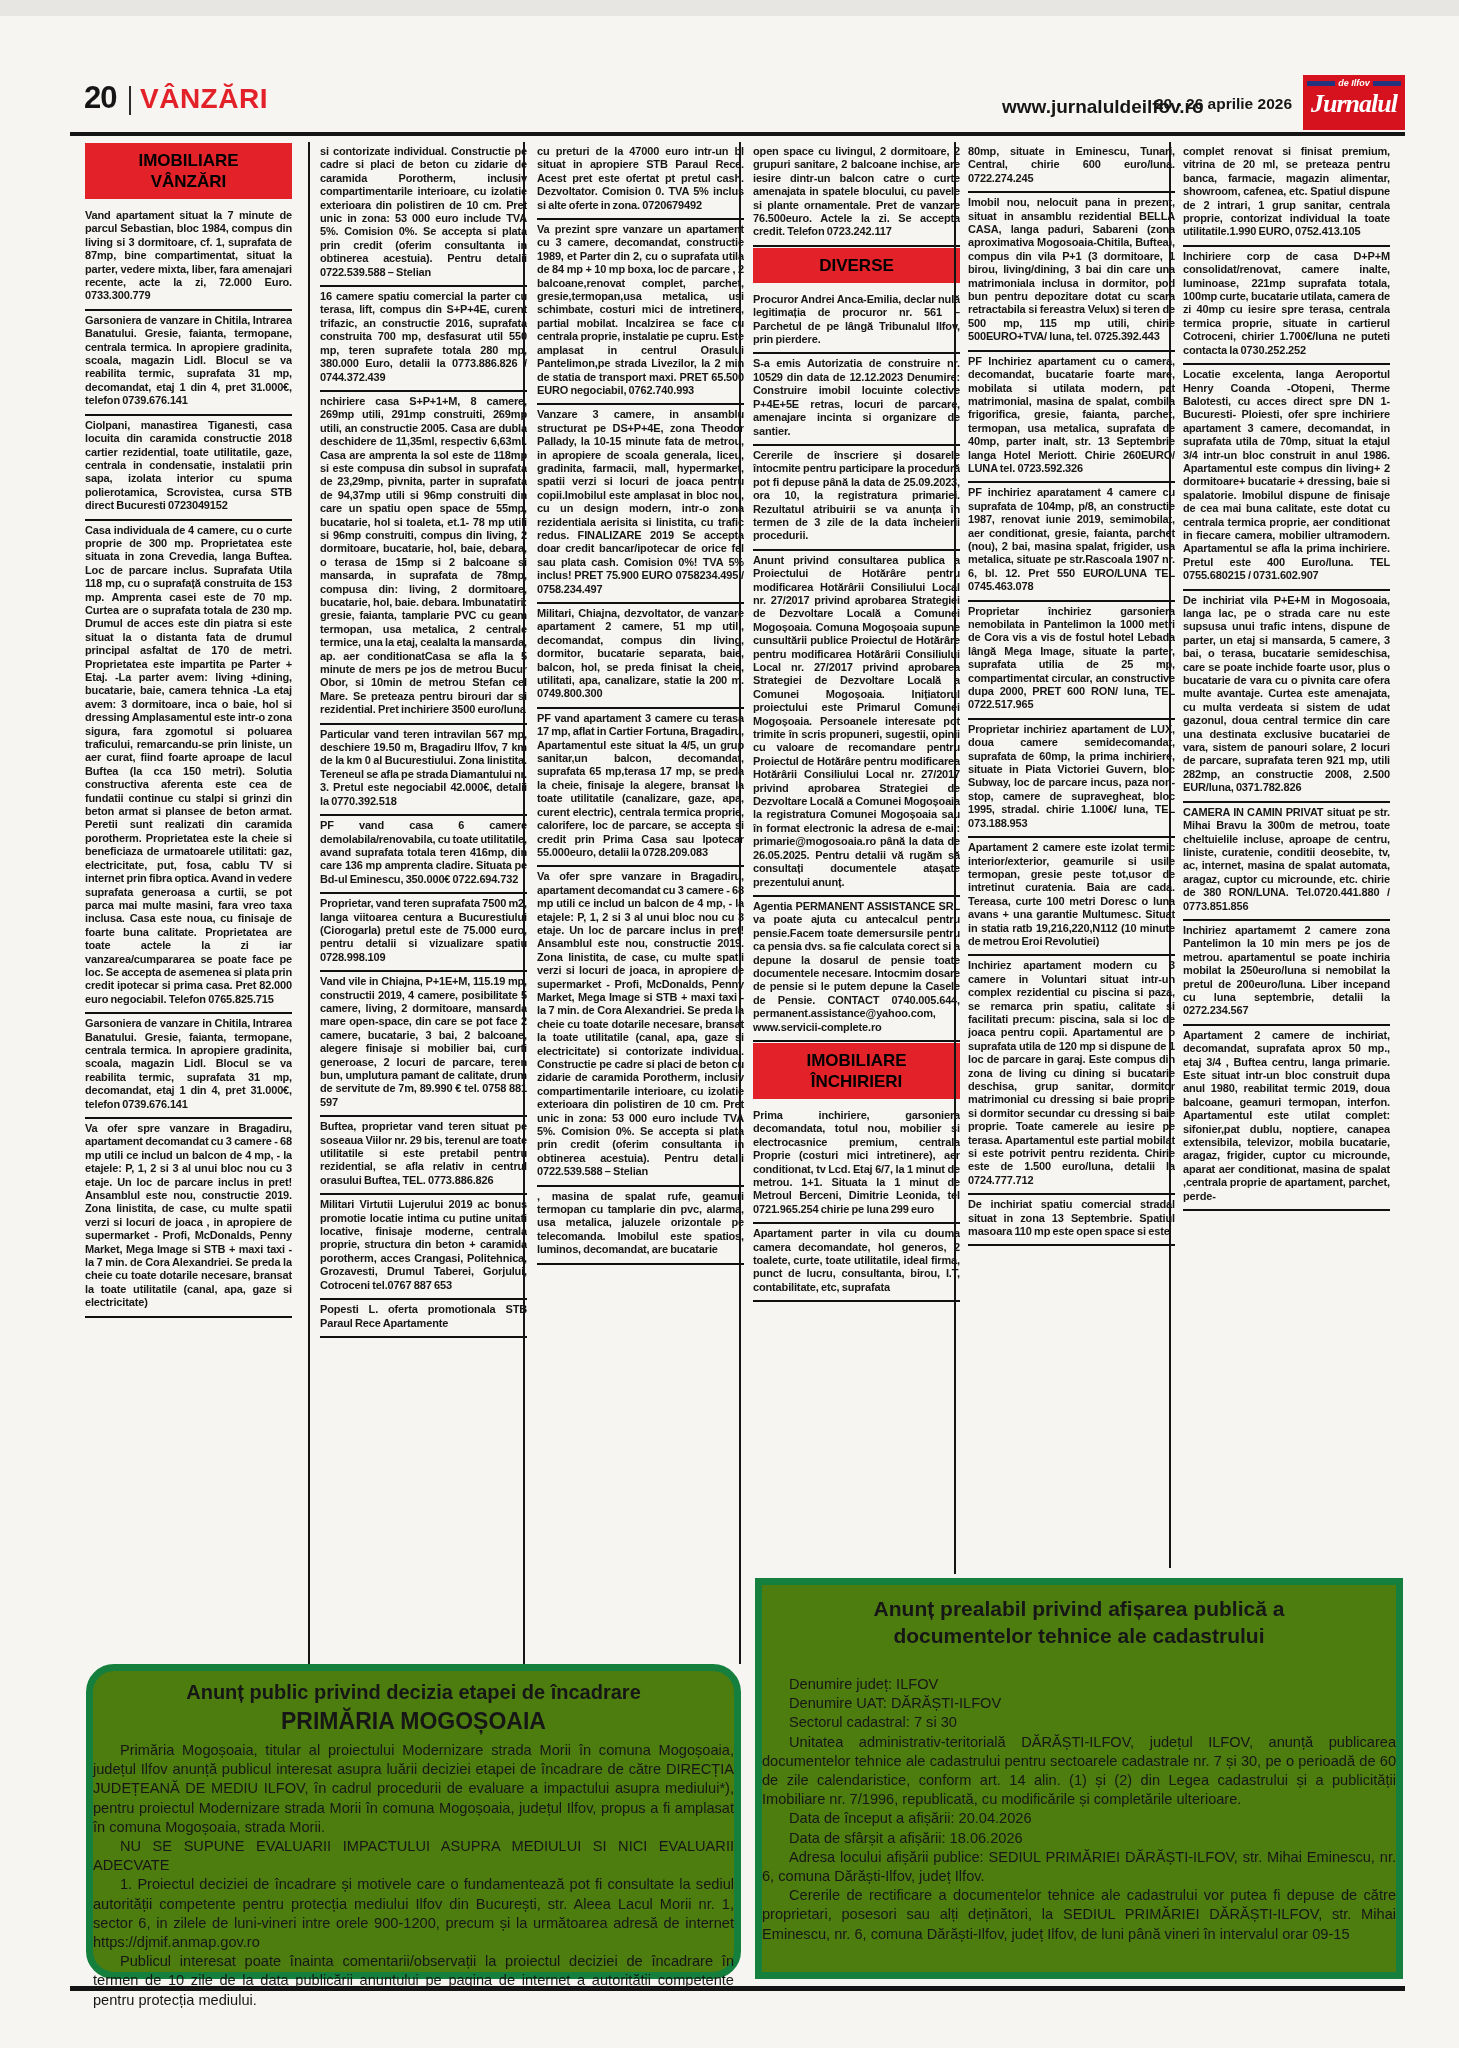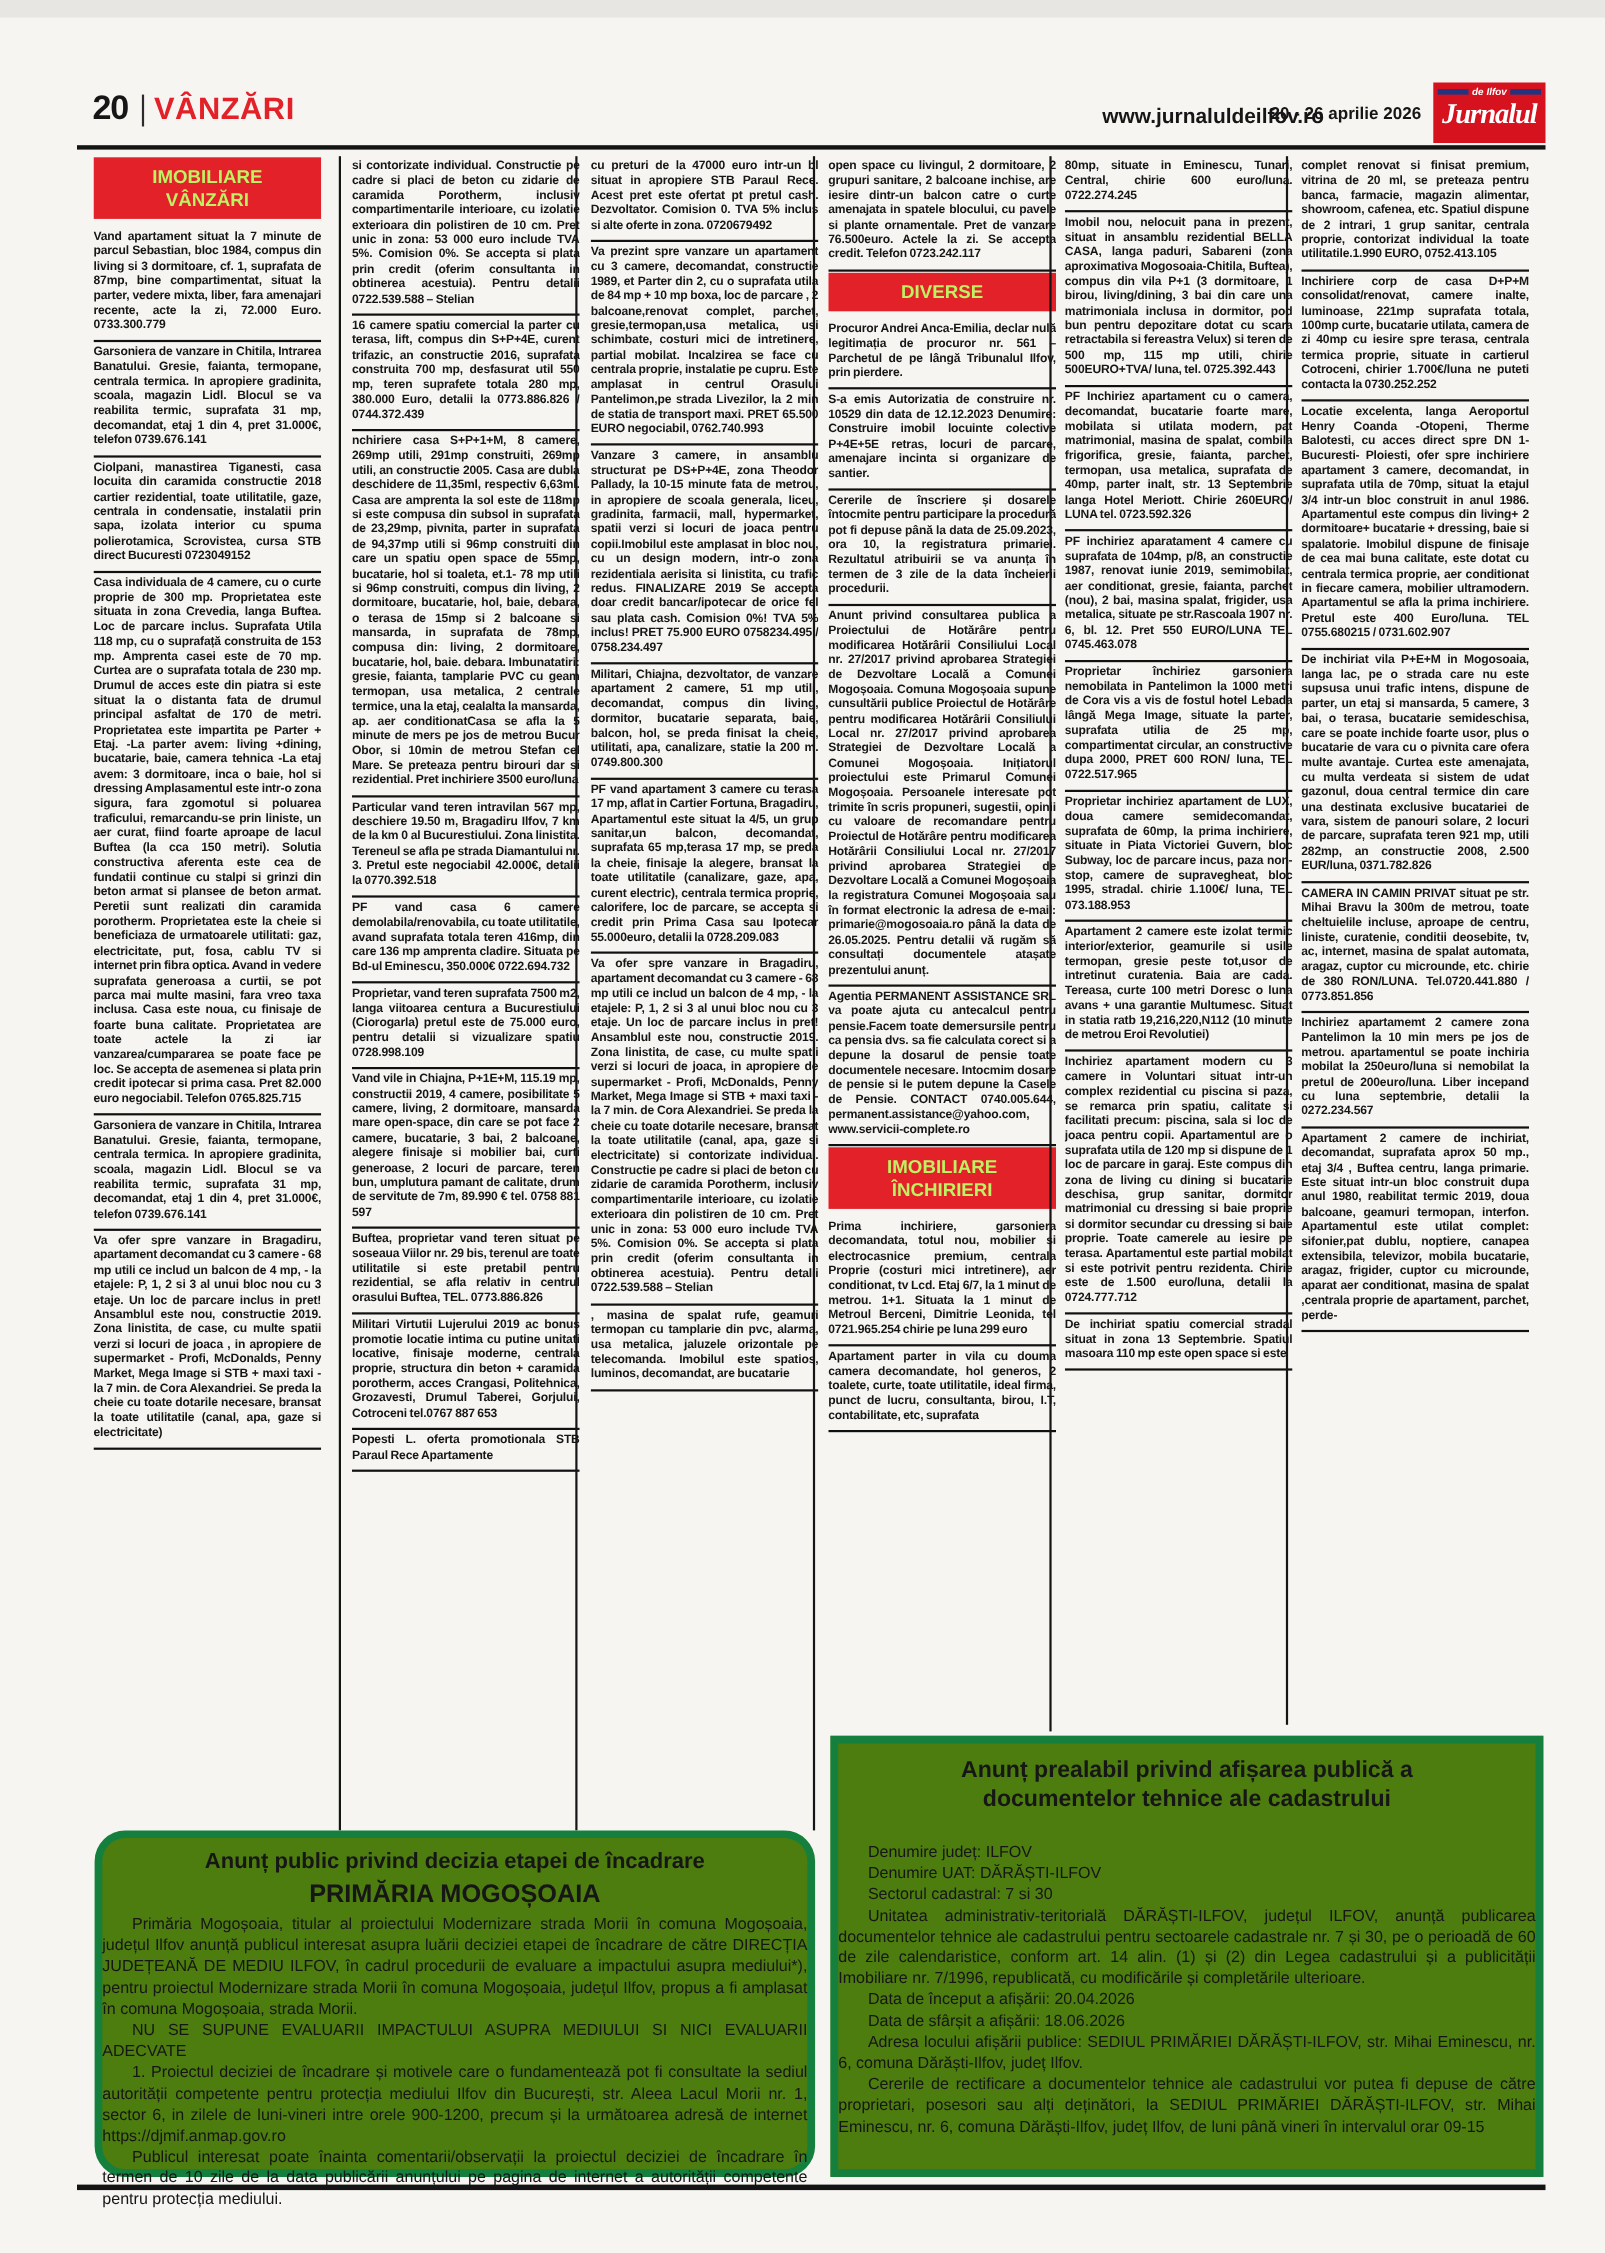--- a/index.html
+++ b/index.html
@@ -13,21 +13,21 @@
   .dater{position:absolute;left:1155px;top:79px;font-size:15.5px;font-weight:700;}
   .logo{position:absolute;left:1303px;top:59px;width:102px;height:55px;background:#d5121e;
         display:flex;flex-direction:column;justify-content:flex-start;padding:3px 4px;box-sizing:border-box;}
   .logo-top{display:flex;align-items:center;gap:3px;color:#fff;font-size:9px;font-weight:700;font-style:italic;}
   .logo-top .bar{flex:1;height:5px;background:#24337e;}
   .logo-main{color:#fff;font-family:"Liberation Serif",serif;font-style:italic;font-weight:700;
              font-size:26px;text-align:center;line-height:30px;margin-top:1px;letter-spacing:-1px;}
   .rule{position:absolute;left:70px;width:1335px;height:4px;background:#141414;}
   
   .col{position:absolute;width:207px;overflow:hidden;}
-  .sec-head{background:#e22128;color:#bef264;text-align:center;font-weight:700;font-size:17px;
+  .sec-head{background:#e22128;color:#000000;text-align:center;font-weight:700;font-size:17px;
             line-height:21px;padding:7px 2px;margin:1px 0 7px 0;}
   .ad{font-size:11px;line-height:13.4px;font-weight:700;text-align:justify;letter-spacing:-.15px;
       word-spacing:-.6px;margin:0;padding:3px 0 6px 0;border-bottom:2.5px solid #101010;}
   .sep{position:absolute;top:126px;width:1.5px;background:#151515;}
   
   .notice{position:absolute;background:#4d7c0f;border:7px solid #15803d;box-sizing:border-box;padding:8px 0;}
   #notice-left{left:86px;top:1648px;width:655px;height:315px;border-radius:28px;}
   #notice-right{left:755px;top:1562px;width:648px;height:401px;}
   .n-title{font-size:20px;font-weight:700;text-align:center;margin-top:2px;}
   .n-subtitle{font-size:23px;font-weight:700;text-align:center;margin:4px 0 6px 0;}

